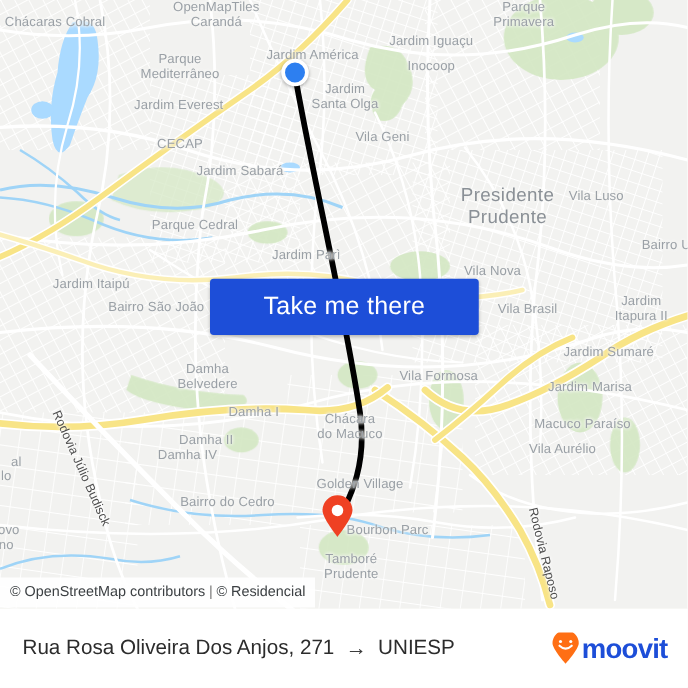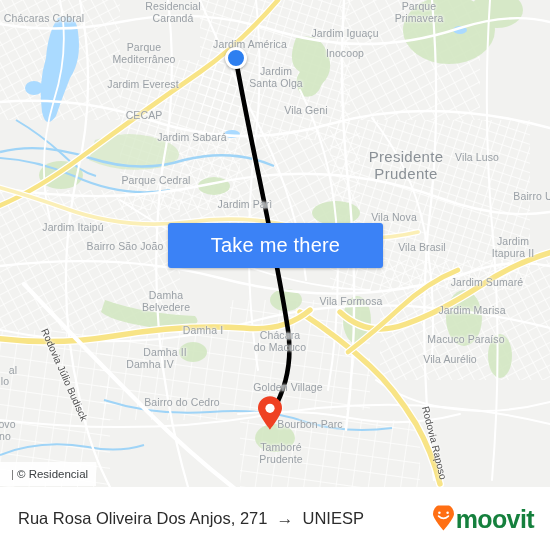--- a/index.html
+++ b/index.html
@@ -54,21 +54,21 @@
     border: 3px solid #ffffff;
     box-shadow: 0 1px 3px rgba(0,0,0,.35);
   }
   #dest-marker { position: absolute; }
 
   
   #take-me-there {
     position: absolute;
     left: 168px; top: 223px;
     width: 215px; height: 45px;
-    background: #3b82f6;
+    background: #1d4ed8;
     color: #ffffff;
     border: none;
     border-radius: 3px;
     font-size: 20px;
     font-family: "Liberation Sans", sans-serif;
     letter-spacing: 0.2px;
     cursor: pointer;
     box-shadow: 0 1px 3px rgba(0,0,0,.25);
   }
 
@@ -103,22 +103,22 @@
   #trip-arrow {
     margin: 0 9px; font-size: 17px; color: #3c3c3c;
     display: inline-block;
   }
   #moovit-logo {
     position: absolute; right: 16px; top: 50%;
     transform: translateY(-50%);
     display: flex; align-items: center;
   }
   #moovit-wordmark {
-    font-size: 25px; font-weight: bold;
-    color: #15803d; letter-spacing: -0.6px;
+    font-size: 22px; font-weight: bold;
+    color: #1d4ed8; letter-spacing: -0.6px;
     font-family: "Liberation Sans", sans-serif;
     margin-left: 1px;
   }
 </style>
 </head>
 <body>
 
 <div id="app">
 
   <div id="map">
@@ -233,21 +233,21 @@
 
       <g fill="none" stroke-linecap="round">
         <path d="M24 284 q60 64 124 128 q40 40 86 76" stroke="#ffffff" stroke-width="4.2"></path>
       </g>
 
       <path d="M236 60 C 250 140, 276 250, 288 330 C 294 372, 280 398, 270 418" fill="none" stroke="#000000" stroke-width="4.6" stroke-linecap="round"></path>
     </svg>
 
     <div id="map-labels">
         <div class="map-label" style="left: 44px; top: 18px; text-align: center;">Chácaras Cobral</div>
-        <div class="map-label" style="left: 173px; top: 12px;">Residencial
+        <div class="map-label" style="left: 173px; top: 12px;">OpenMapTiles
 Carandá</div>
         <div class="map-label" style="left: 419px; top: 12px;">Parque
 Primavera</div>
         <div class="map-label" style="left: 250px; top: 44px;">Jardim América</div>
         <div class="map-label" style="left: 345px; top: 33px; text-align: right;">Jardim Iguaçu</div>
         <div class="map-label" style="left: 345px; top: 53px;">Inocoop</div>
         <div class="map-label" style="left: 144px; top: 53px;">Parque
 Mediterrâneo</div>
         <div class="map-label" style="left: 276px; top: 77px;">Jardim
 Santa Olga</div>
@@ -297,20 +297,21 @@
     <div id="dest-marker" style="left: 257px; top: 396px;">
       <svg width="26" height="34" viewBox="0 0 26 34">
         <path d="M13 33.5 C13 33.5 1 18.5 1 12.2 A12 12 0 0 1 25 12.2 C25 18.5 13 33.5 13 33.5 Z" fill="#ef4123"></path>
         <circle cx="13" cy="12.3" r="4.6" fill="#ffffff"></circle>
       </svg>
     </div>
 
     <button id="take-me-there">Take me there</button>
 
     <div id="attribution">
+      <span>© OpenStreetMap contributors</span>
       <span class="sep">|</span>
       <span>© Residencial</span>
     </div>
   </div>
 
   <div id="footer">
     <div id="trip-summary">
       <span>Rua Rosa Oliveira Dos Anjos, 271</span>
       <span id="trip-arrow">→</span>
       <span>UNIESP</span>

